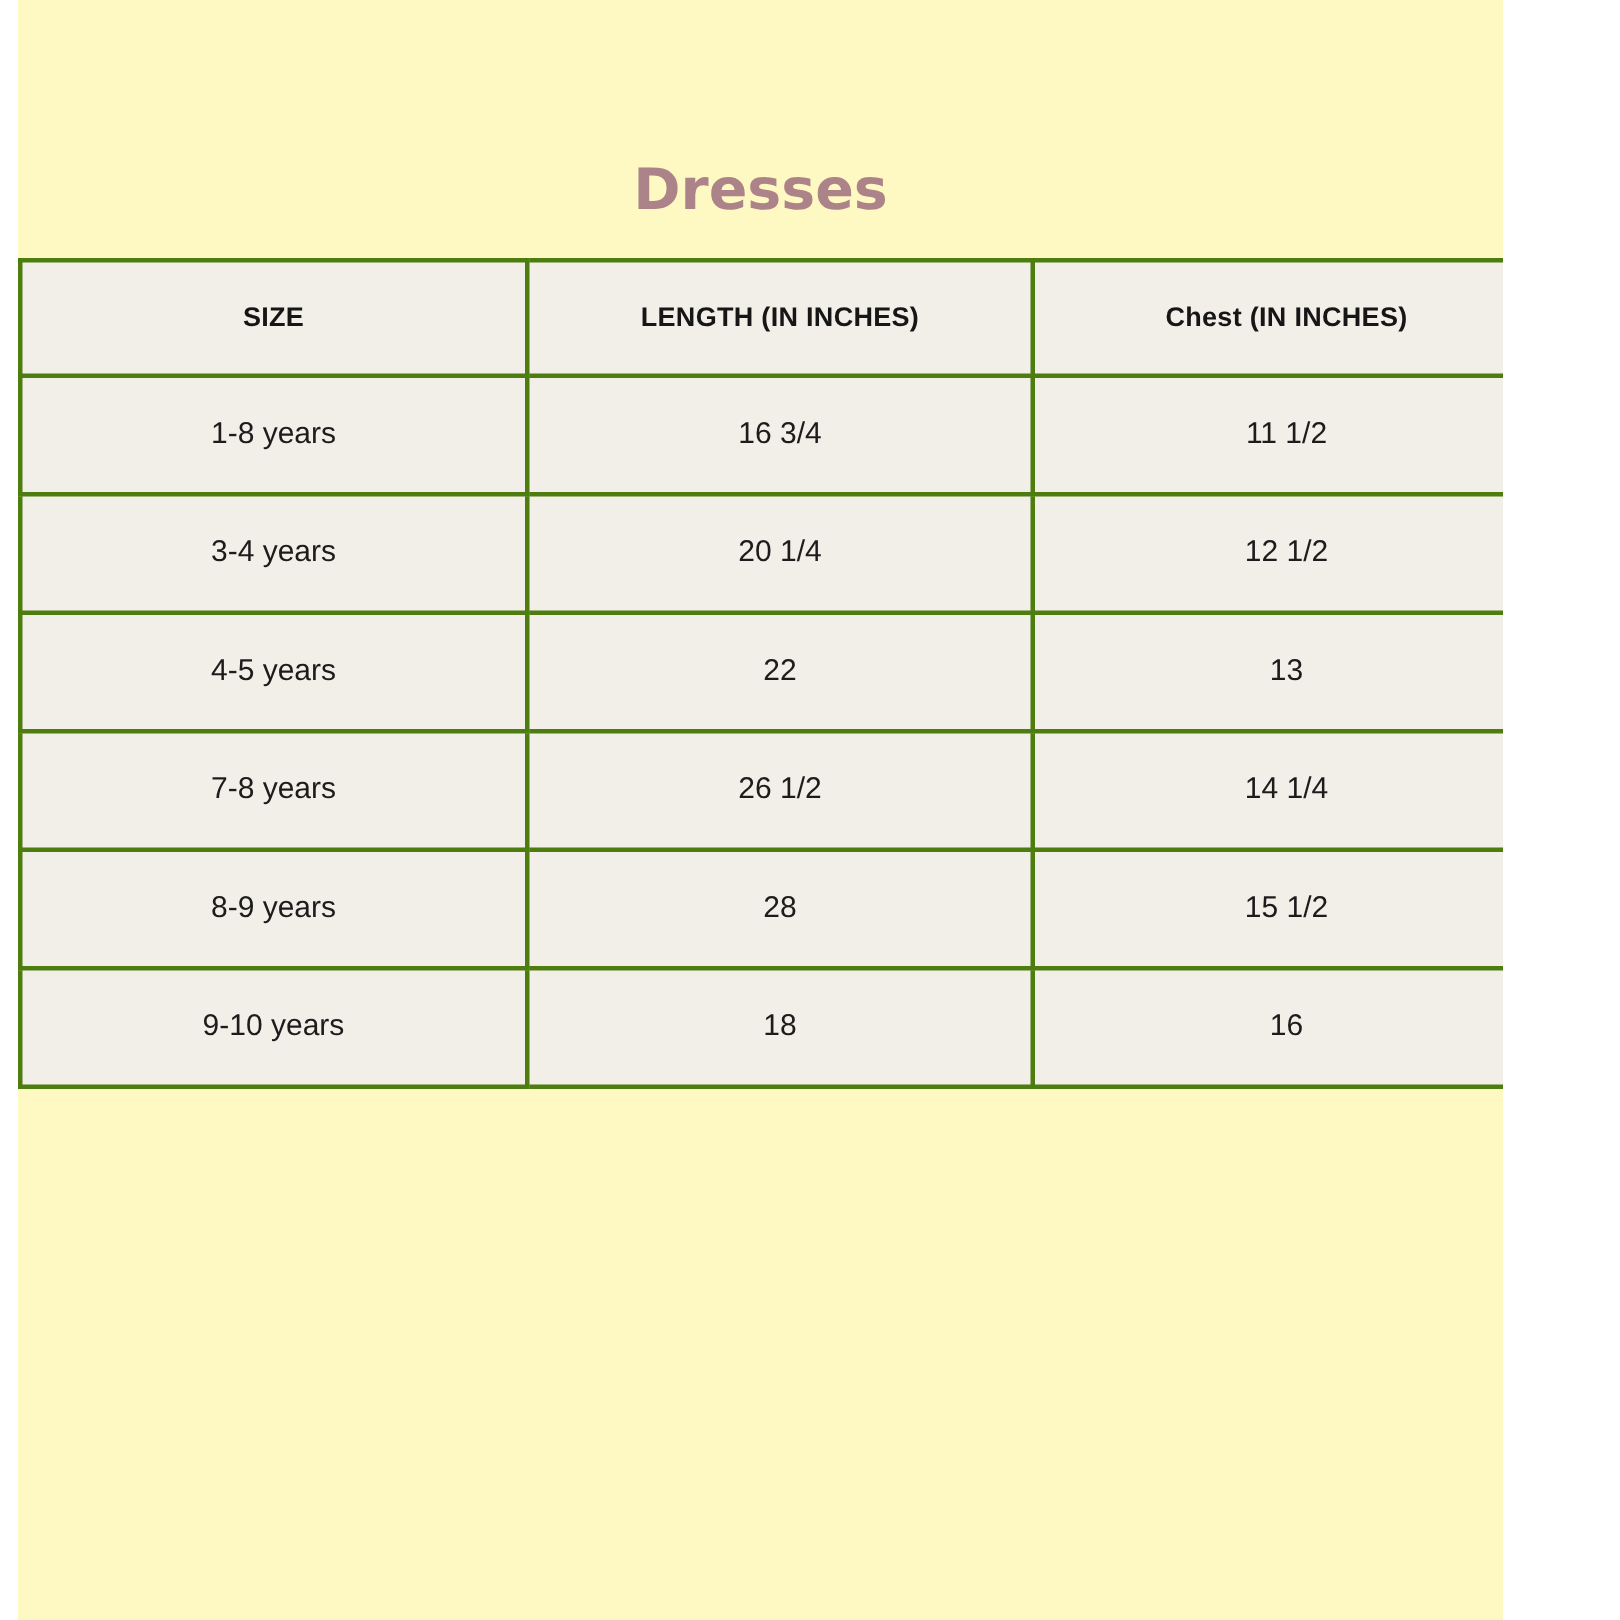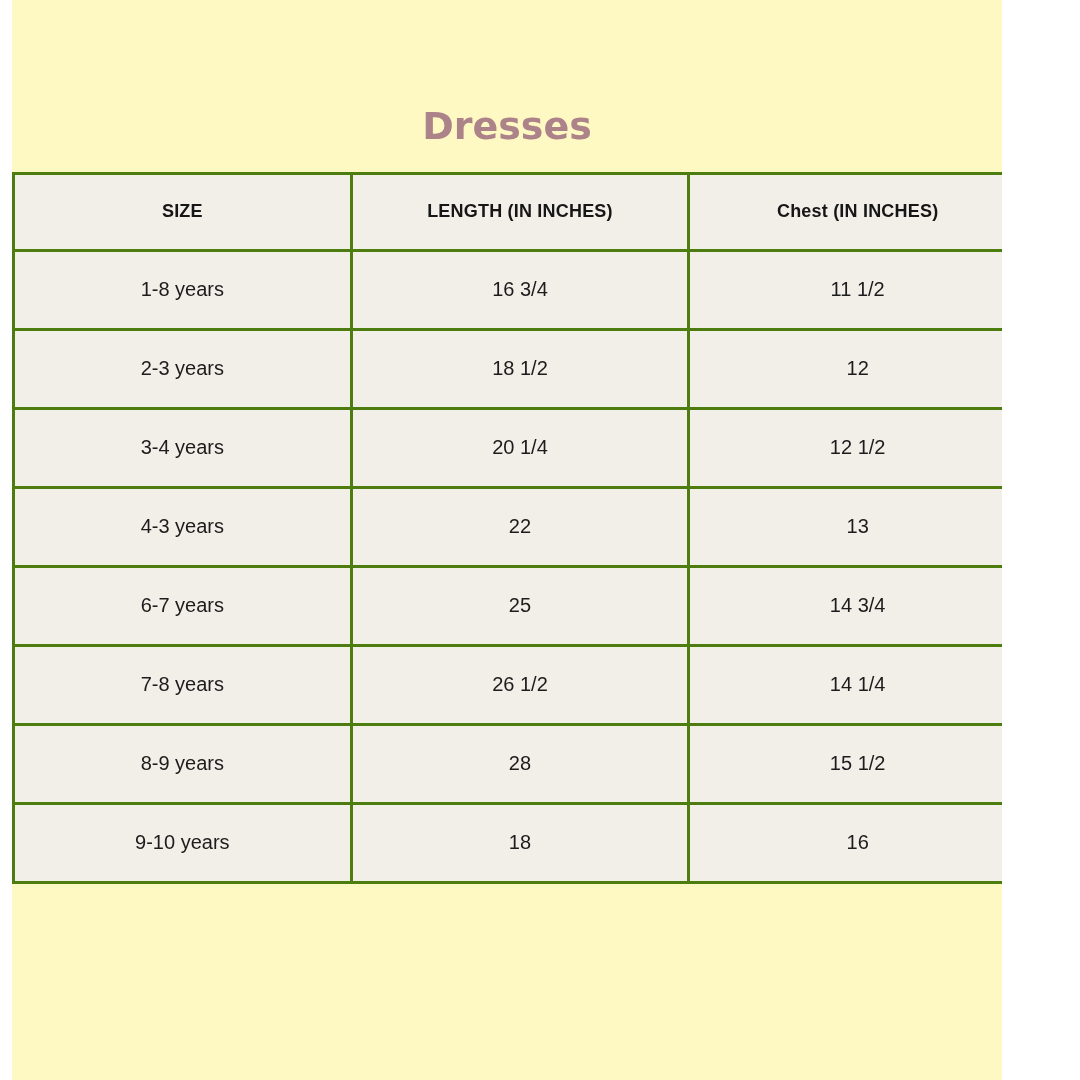--- a/index.html
+++ b/index.html
@@ -71,38 +71,28 @@
         <th>Chest (IN INCHES)</th>
       </tr>
     </thead>
     <tbody>
       <tr>
         <td>1-8 years</td>
         <td>16 3/4</td>
         <td>11 1/2</td>
       </tr>
       <tr>
-        <td>2-3 years</td>
-        <td>18 1/2</td>
-        <td>12</td>
-      </tr>
-      <tr>
         <td>3-4 years</td>
         <td>20 1/4</td>
         <td>12 1/2</td>
       </tr>
       <tr>
-        <td>4-3 years</td>
+        <td>4-5 years</td>
         <td>22</td>
         <td>13</td>
-      </tr>
-      <tr>
-        <td>6-7 years</td>
-        <td>25</td>
-        <td>14 3/4</td>
       </tr>
       <tr>
         <td>7-8 years</td>
         <td>26 1/2</td>
         <td>14 1/4</td>
       </tr>
       <tr>
         <td>8-9 years</td>
         <td>28</td>
         <td>15 1/2</td>

